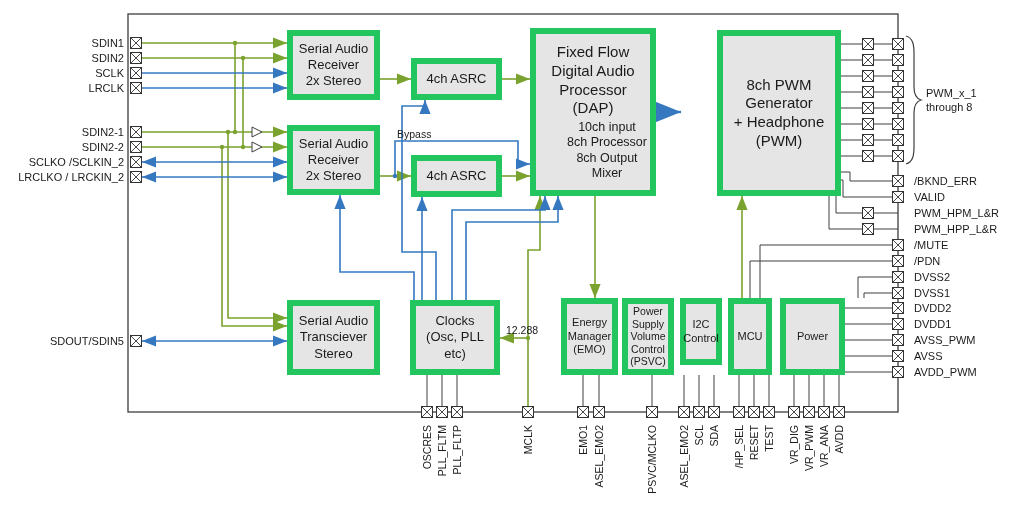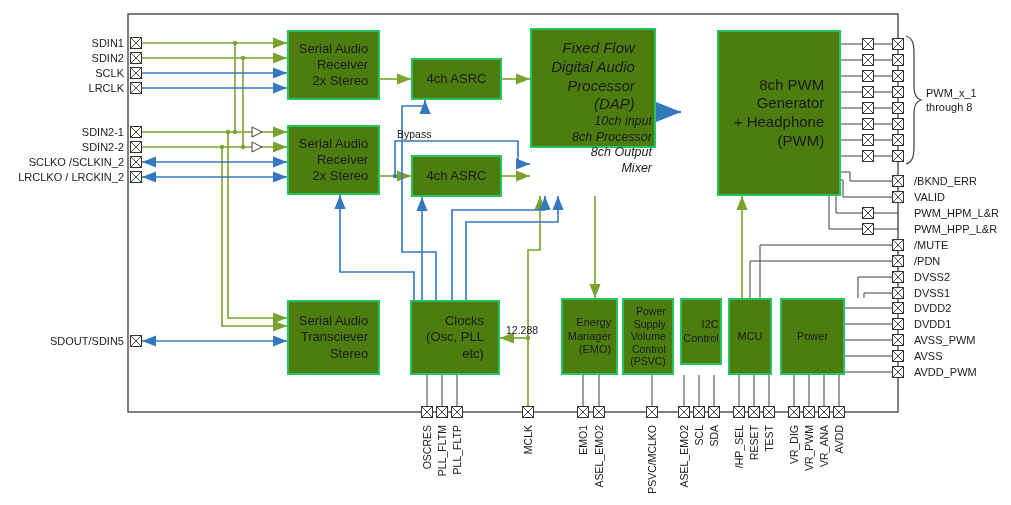--- a/index.html
+++ b/index.html
@@ -1,21 +1,21 @@
 <!DOCTYPE html>
 <html><head>
 <meta charset="utf-8">
 <style>
   html,body{margin:0;padding:0;background:#ffffff;}
   .stage{position:relative;width:1011px;height:505px;background:#fff;overflow:hidden;
          font-family:"Liberation Sans",sans-serif;padding-left:24px;}
   .stage svg{position:absolute;left:0;top:0;}
 
-  .block{position:absolute;box-sizing:border-box;background:#4d7c0f;border:2px solid #22c55e;
-         display:flex;align-items:center;justify-content:center;text-align:right;
+  .block{position:absolute;box-sizing:border-box;background:#e5e5e5;border:6px solid #22c55e;
+         display:flex;align-items:center;justify-content:center;text-align:center;
          white-space:pre-line;color:#1b1b1b;line-height:1.25;}
   .f15{font-size:15px;}
   .f13{font-size:13px;}
   .f125{font-size:12.5px;margin-left:28px;}
   .f11{font-size:11px;}
   .f105{font-size:10.5px;line-height:1.2;}
   .col{flex-direction:column;justify-content:space-between;padding:9px 2px 8px 2px;}
 
   
   .wk{stroke:#3f3f3f;stroke-width:1;fill:none;}
@@ -236,21 +236,21 @@
 2x Stereo</div>
 
   <div class="block f13" style="left:411px;top:58px;width:91px;height:42px;">4ch ASRC</div>
 
   <div class="block f13" style="left:287px;top:125px;width:93px;height:70px;">Serial Audio
 Receiver
 2x Stereo</div>
 
   <div class="block f13" style="left:411px;top:155px;width:91px;height:42px;">4ch ASRC</div>
 
-  <div class="block col" style="left:530px;top:28px;width:126px;height:120px;font-style:italic;">
+  <div class="block col" style="left:530px;top:28px;width:126px;height:168px;">
     <div class="f15" style="white-space:pre-line;">Fixed Flow
 Digital Audio
 Processor
 (DAP)</div>
     <div class="f125" style="white-space:pre-line;">10ch input
 8ch Processor
 8ch Output Mixer</div>
   </div>
 
   <div class="block f15" style="left:681px;top:30px;width:124px;height:166px;margin-left:36px;">8ch PWM

